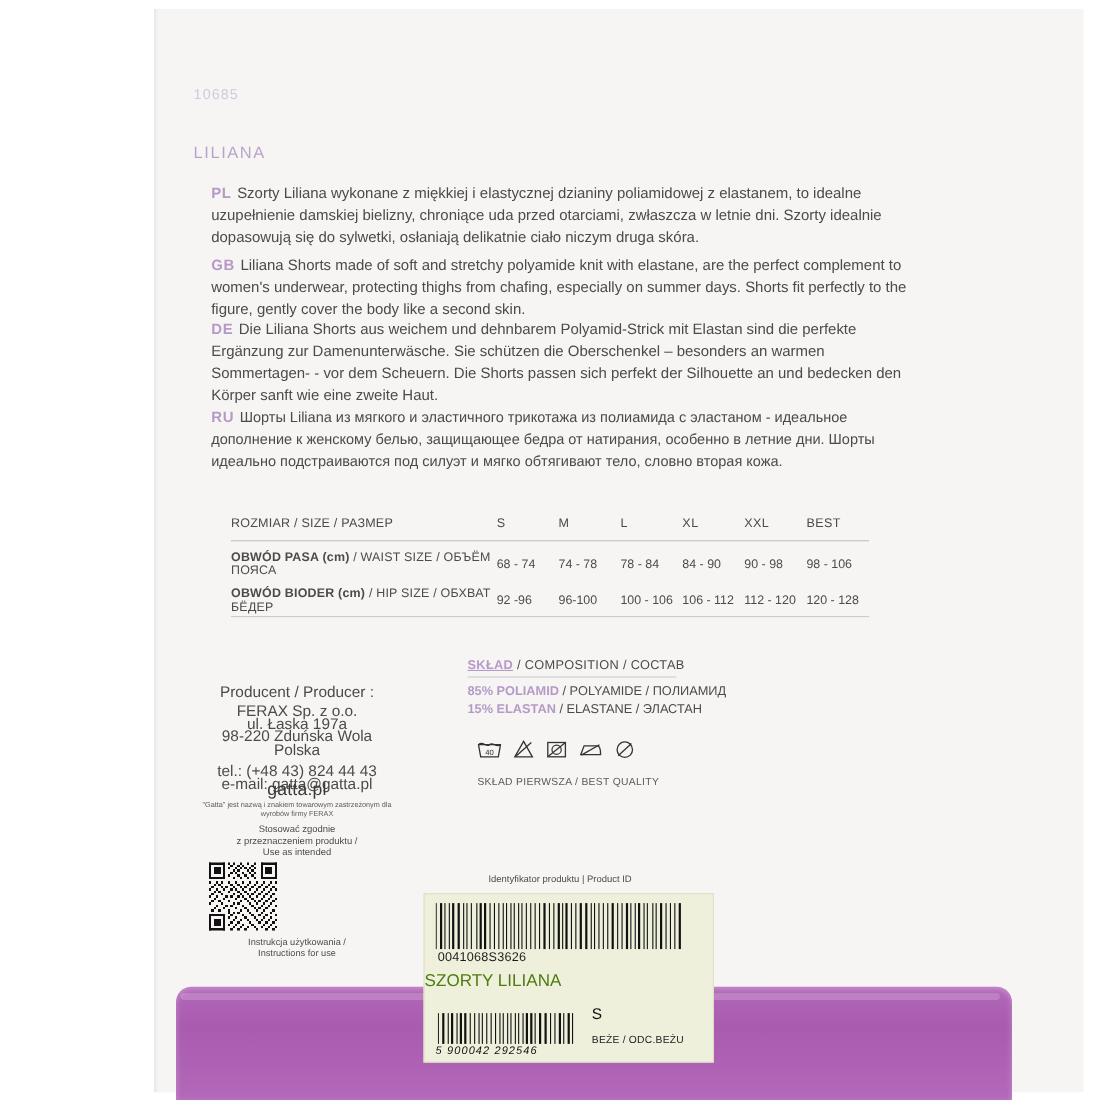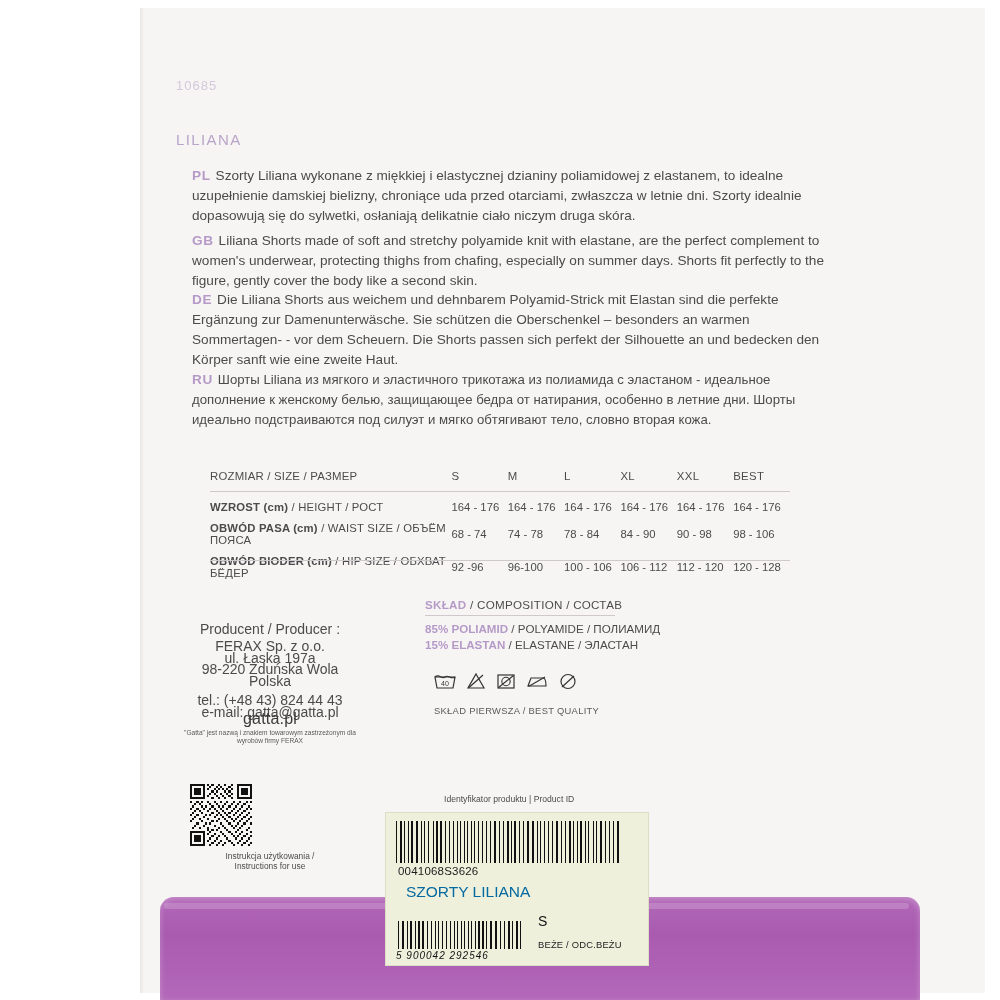--- a/index.html
+++ b/index.html
@@ -154,21 +154,21 @@
     text-align: left;
   }
   .comp .head {
     text-align: center;
     padding-bottom: 4px;
     border-bottom: 1px solid #cfc9cd;
     margin-bottom: 6px;
     letter-spacing: 0.3px;
     white-space: nowrap;
   }
-  .comp .head b { color: #b59ac8; font-weight: 700; }
+  .comp .head b { color: #b59ac8; font-weight: 700; text-decoration: underline; }
   .comp .line { margin: 3px 0; white-space: nowrap; }
   .comp .line b { color: #b59ac8; font-weight: 700; }
 
   
   .care {
     position: absolute;
     left: 434px;
     top: 672px;
     display: flex;
     gap: 10px;
@@ -298,24 +298,24 @@
   .sticker .code-top {
     position: absolute;
     left: 12px;
     top: 52px;
     font-size: 11.5px;
     color: #1c1c1c;
     letter-spacing: 0.2px;
   }
   .sticker .name {
     position: absolute;
-    left: 20px;
+    left: 0;
     top: 70px;
     font-size: 15.5px;
-    color: #0369a1;
+    color: #4d7c0f;
   }
   .sticker .size {
     position: absolute;
     left: 152px;
     top: 100px;
     font-size: 14px;
     color: #111;
   }
   .sticker .color {
     position: absolute;
@@ -381,29 +381,20 @@
         <th class="rowlabel">ROZMIAR / SIZE / РАЗМЕР</th>
         <th class="colh">S</th>
         <th class="colh">M</th>
         <th class="colh">L</th>
         <th class="colh">XL</th>
         <th class="colh">XXL</th>
         <th class="colh">BEST</th>
       </tr>
     </thead>
     <tbody>
-      <tr>
-        <td class="rowlabel"><b>WZROST (cm)</b><span> / HEIGHT / РОСТ</span></td>
-        <td class="val">164 - 176</td>
-        <td class="val">164 - 176</td>
-        <td class="val">164 - 176</td>
-        <td class="val">164 - 176</td>
-        <td class="val">164 - 176</td>
-        <td class="val">164 - 176</td>
-      </tr>
       <tr>
         <td class="rowlabel"><b>OBWÓD PASA (cm)</b><span> / WAIST SIZE / ОБЪЁМ ПОЯСА</span></td>
         <td class="val">68 - 74</td>
         <td class="val">74 - 78</td>
         <td class="val">78 - 84</td>
         <td class="val">84 - 90</td>
         <td class="val">90 - 98</td>
         <td class="val">98 - 106</td>
       </tr>
       <tr>
@@ -465,20 +456,25 @@
     <div class="ph">Producent / Producer :</div>
     <div class="nm">FERAX Sp. z o.o.</div>
     <div class="nm">ul. Łaska 197a</div>
     <div class="nm">98-220 Zduńska Wola</div>
     <div class="nm">Polska</div>
     <div class="contact">tel.: (+48 43) 824 44 43</div>
     <div>e-mail: gatta@gatta.pl</div>
   </div>
   <div class="brand">gatta.pl</div>
   <div class="tmnote">"Gatta" jest nazwą i znakiem towarowym zastrzeżonym dla wyrobów firmy FERAX</div>
+  <div class="usenote">
+    <div>Stosować zgodnie</div>
+    <div>z przeznaczeniem produktu /</div>
+    <div>Use as intended</div>
+  </div>
 
   <div class="qr">
     <svg width="62" height="62" viewBox="0 0 29 29" shape-rendering="crispEdges">
       <rect width="29" height="29" fill="#f7f5f4"></rect>
       <g fill="#111">
         <rect x="0" y="0" width="7" height="1"></rect>
           <rect x="0" y="6" width="7" height="1"></rect>
         <rect x="0" y="0" width="1" height="7"></rect>
           <rect x="6" y="0" width="1" height="7"></rect>
         <rect x="2" y="2" width="3" height="3"></rect>

